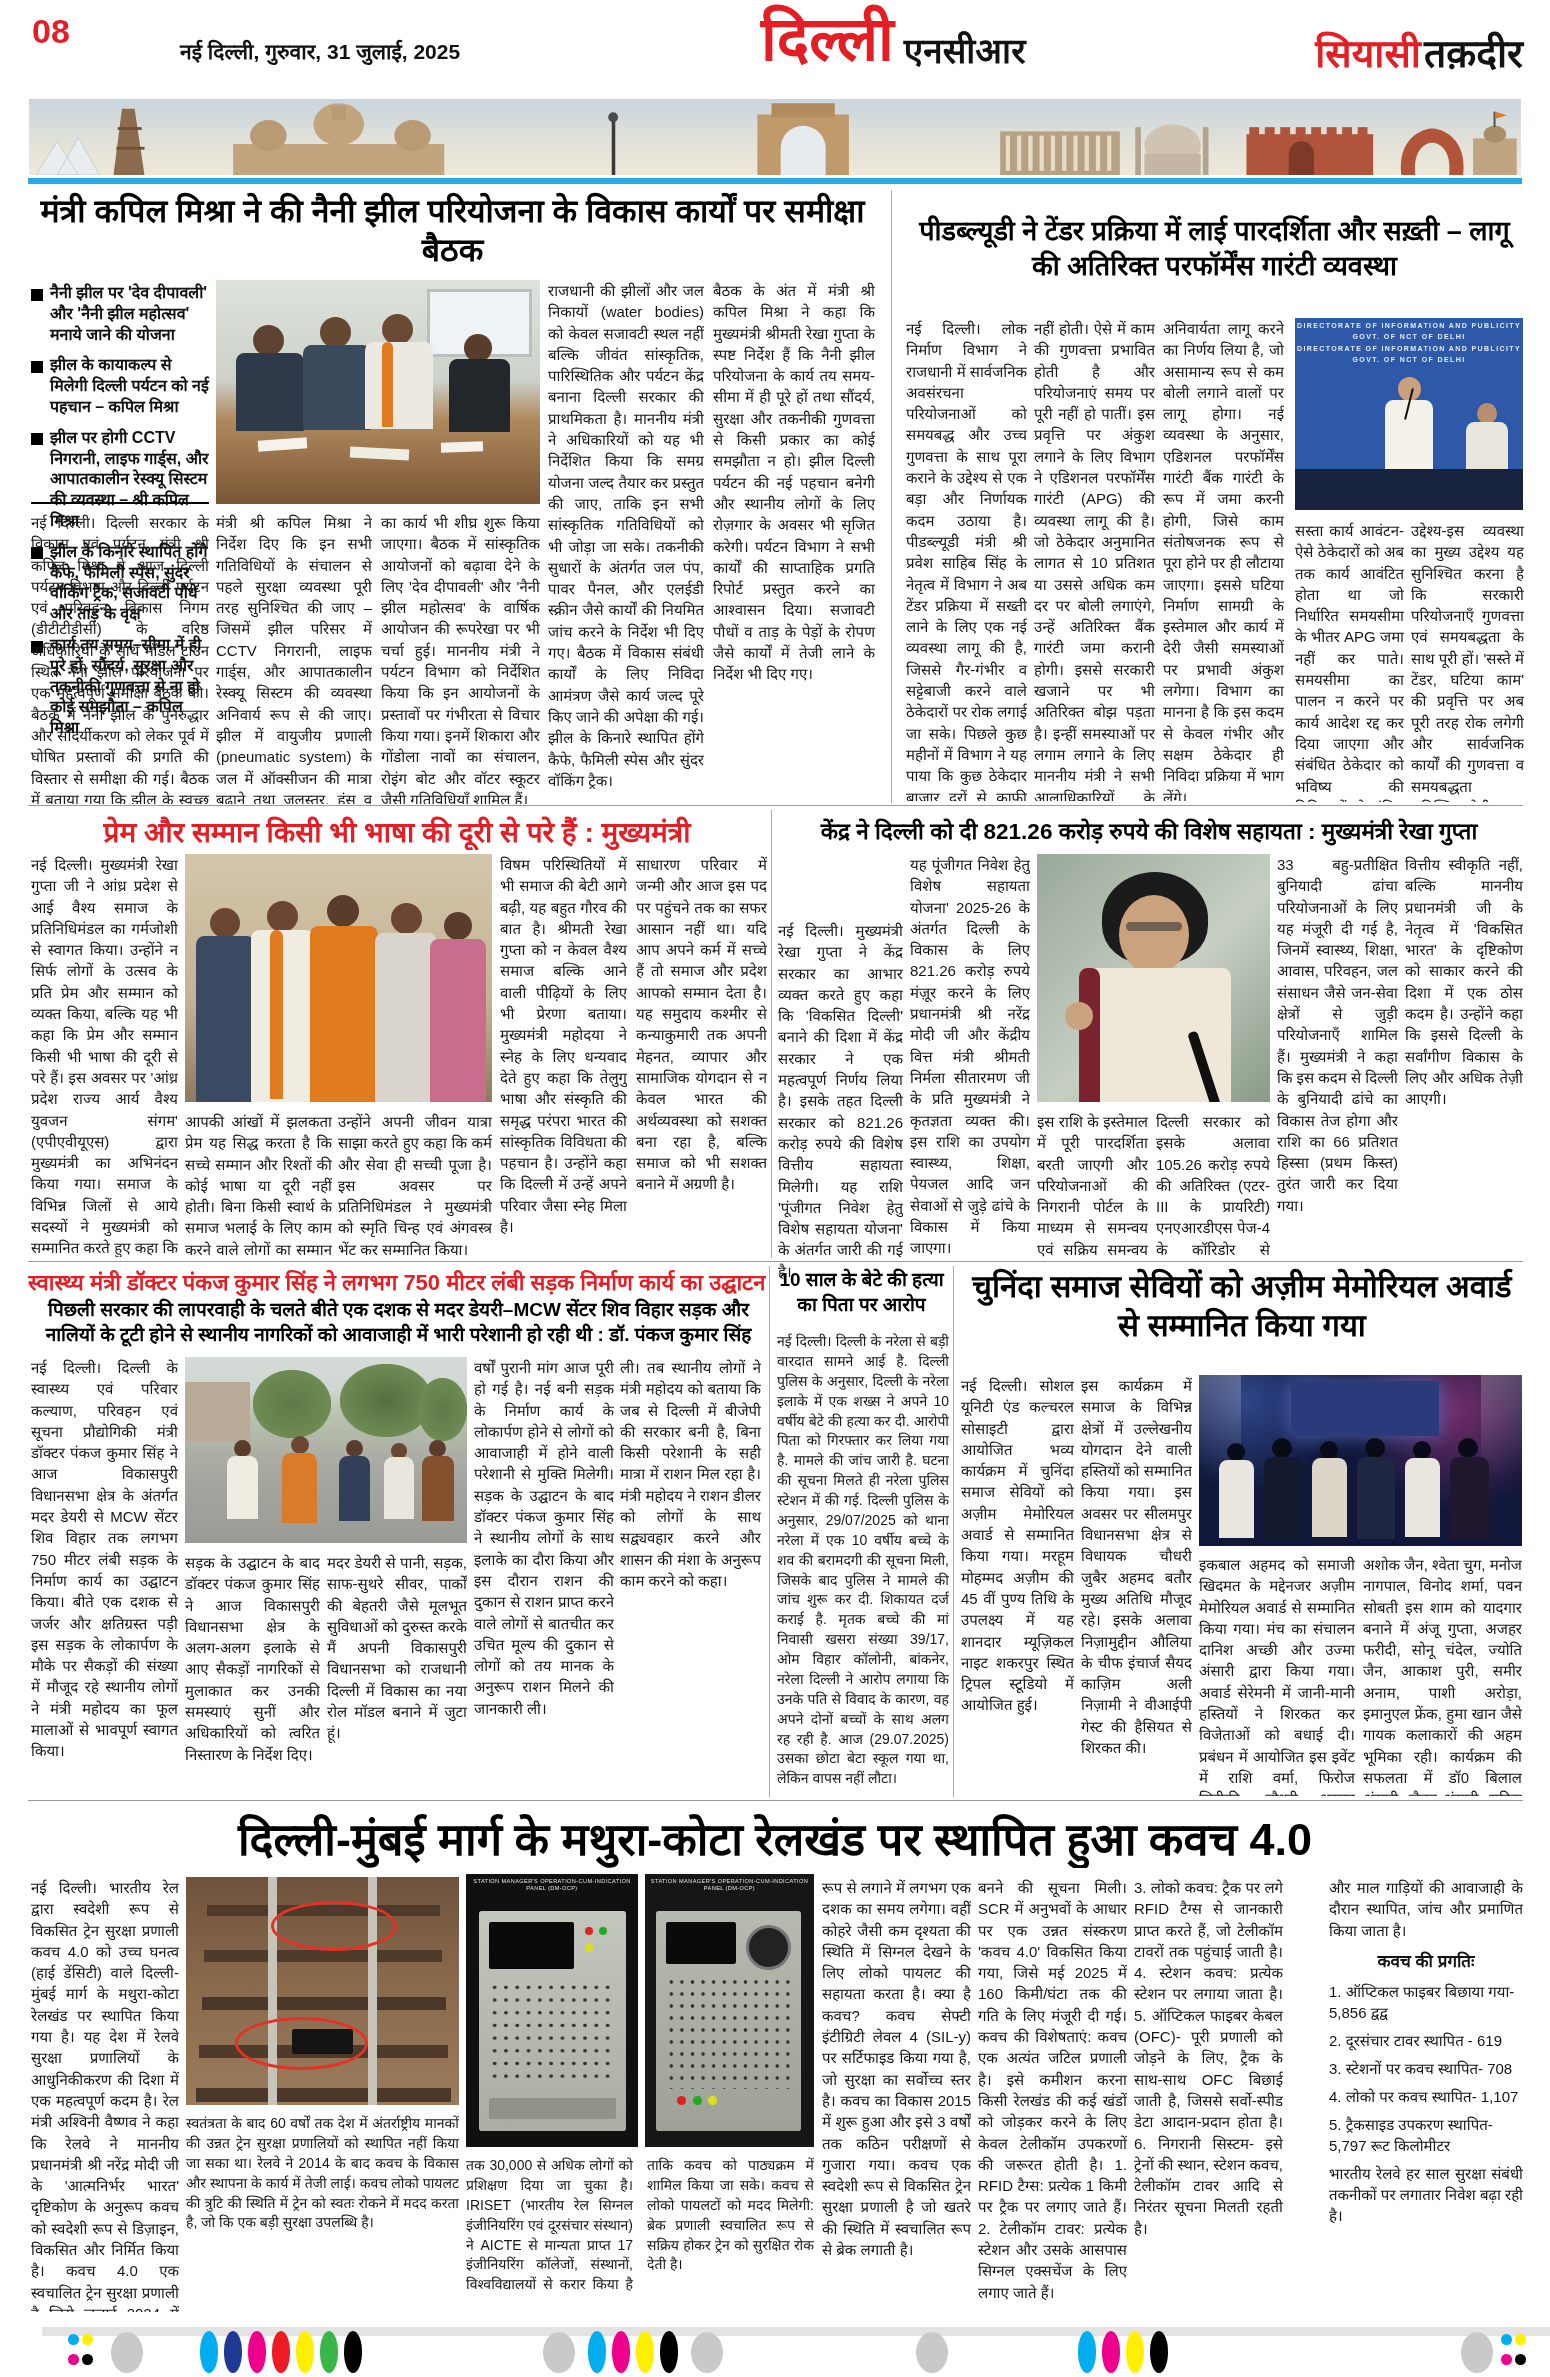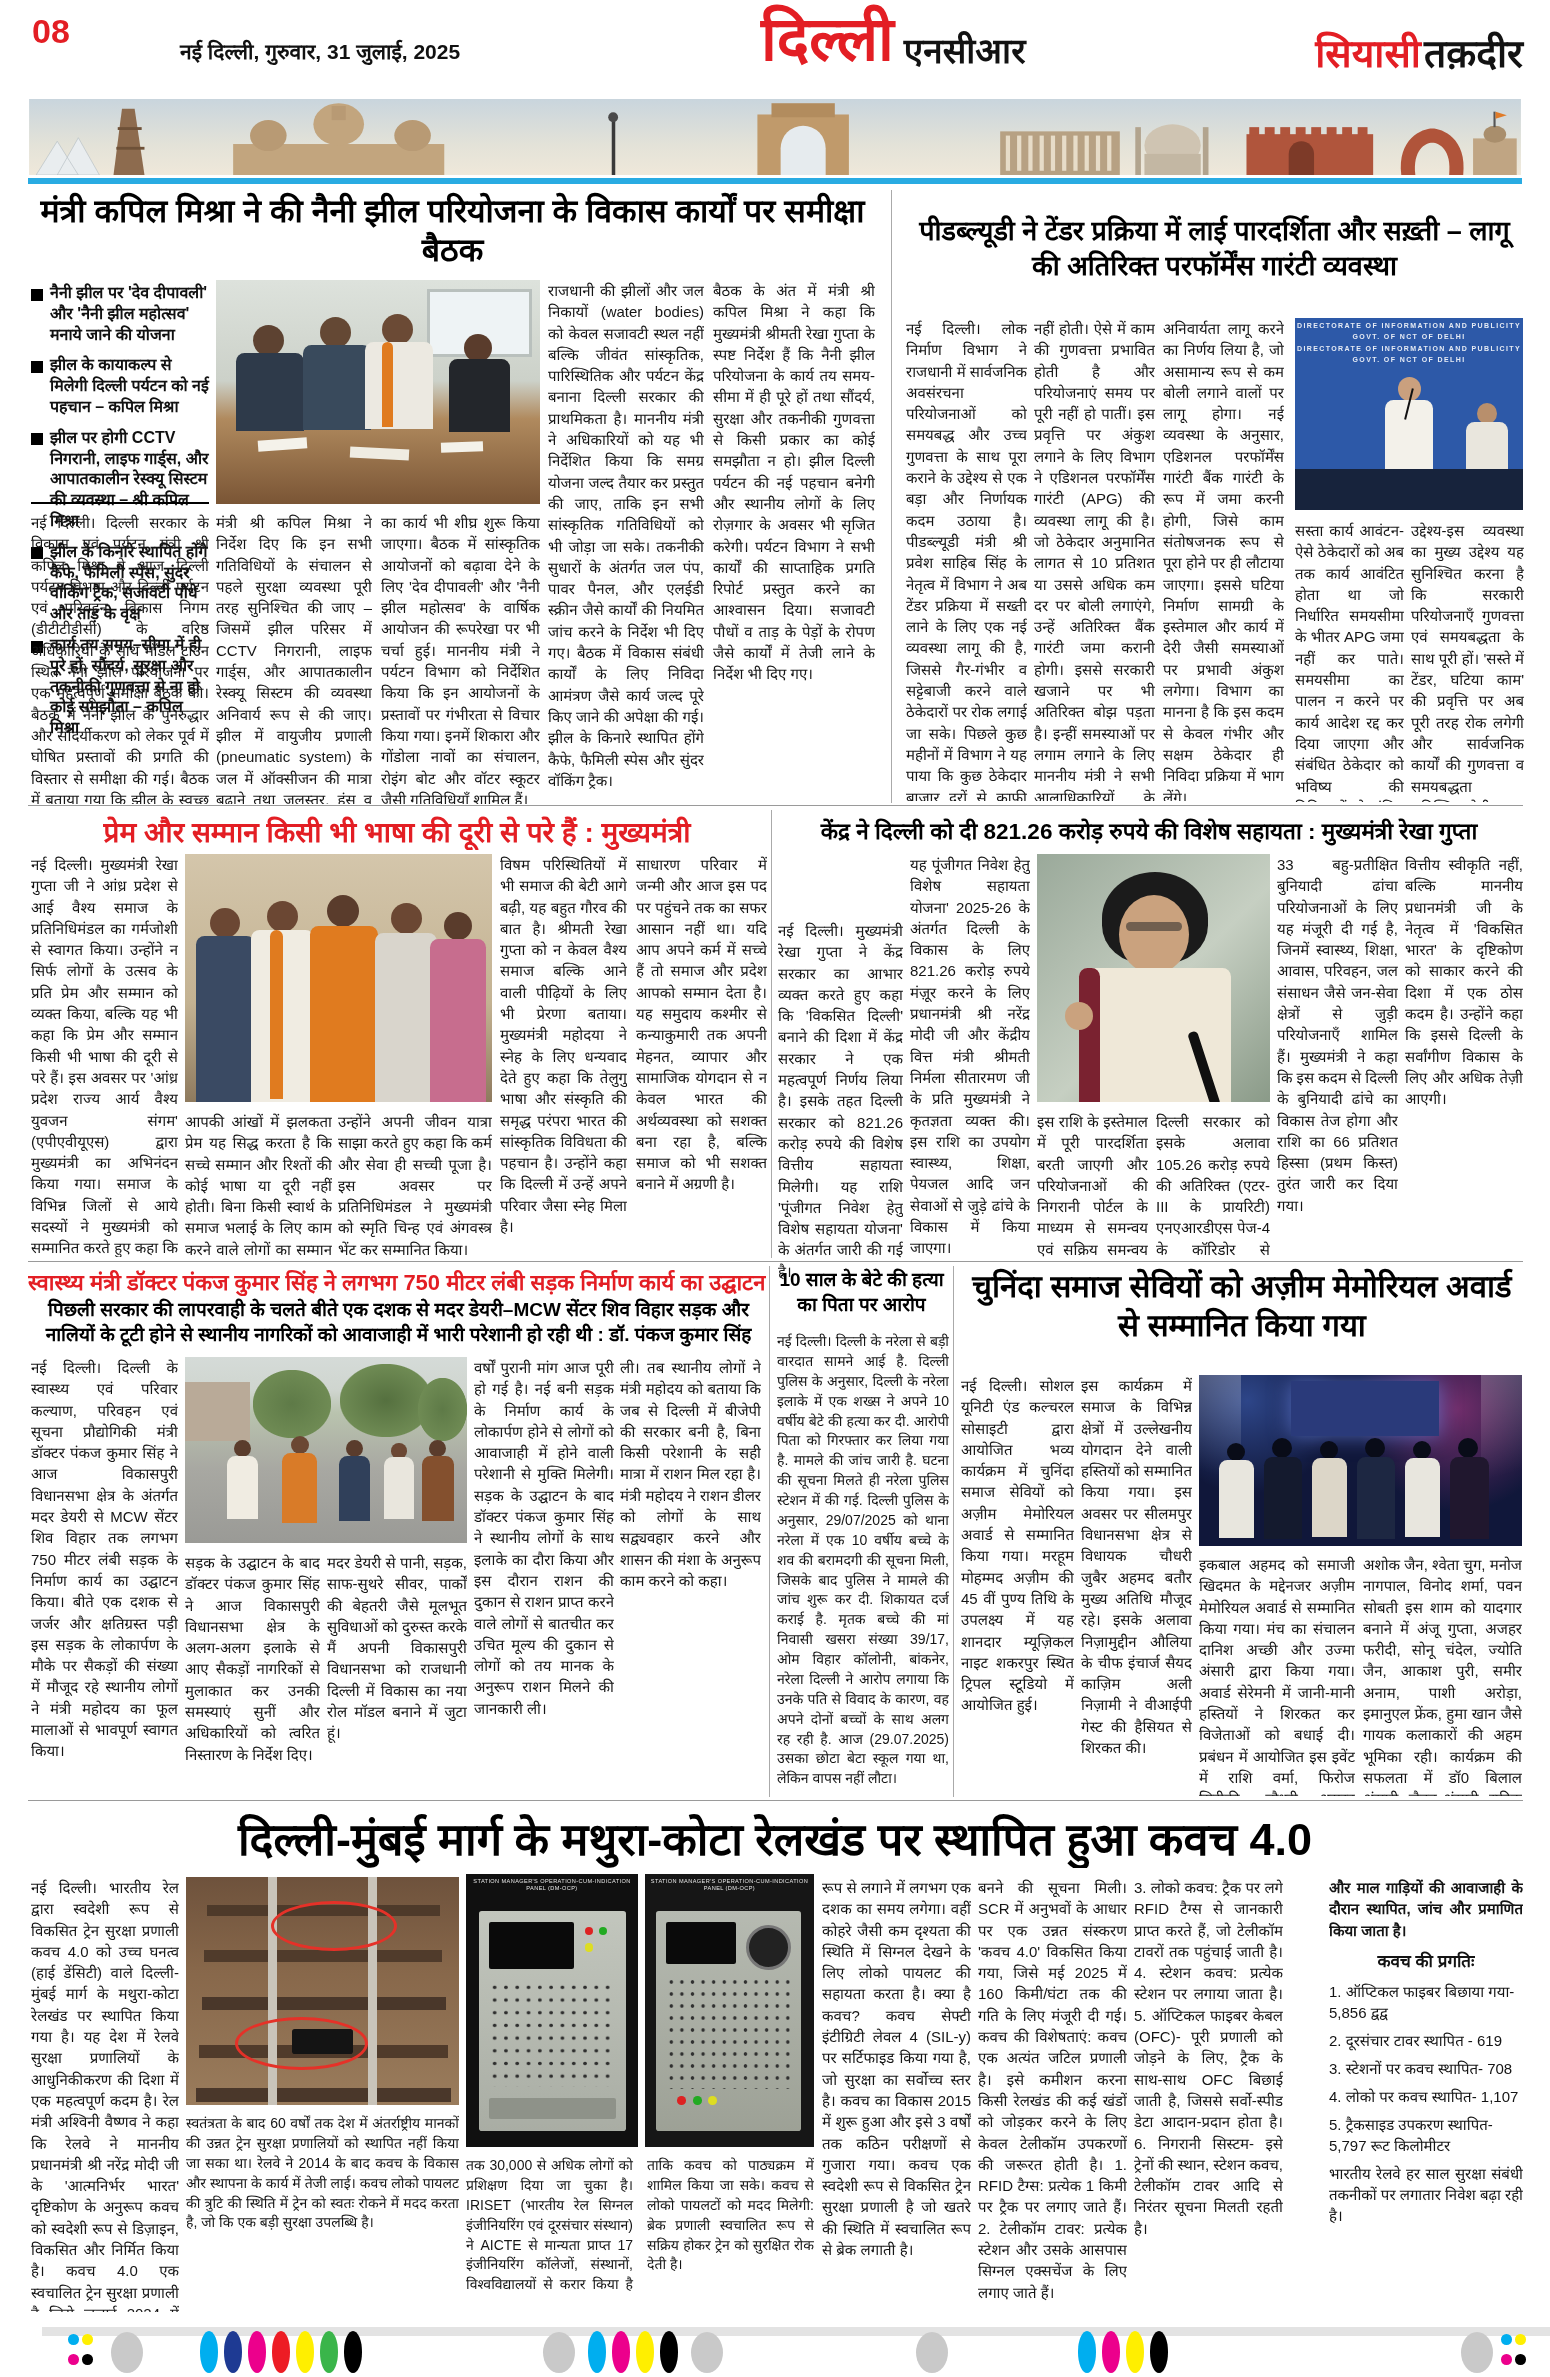--- a/index.html
+++ b/index.html
@@ -339,21 +339,21 @@
     </div>
   </div>
 
   <div class="col" style="left:466px;top:2156px;width:348px;height:156px;font-size:14px;column-count:2;column-gap:14px;">तक 30,000 से अधिक लोगों को प्रशिक्षण दिया जा चुका है। IRISET (भारतीय रेल सिग्नल इंजीनियरिंग एवं दूरसंचार संस्थान) ने AICTE से मान्यता प्राप्त 17 इंजीनियरिंग कॉलेजों, संस्थानों, विश्वविद्यालयों से करार किया है ताकि कवच को पाठ्यक्रम में शामिल किया जा सके। कवच से लोको पायलटों को मदद मिलेगी: ब्रेक प्रणाली स्वचालित रूप से सक्रिय होकर ट्रेन को सुरक्षित रोक देती है।</div>
 
   <div class="col" style="left:822px;top:1877px;width:149px;height:435px;">रूप से लगाने में लगभग एक दशक का समय लगेगा। वहीं कोहरे जैसी कम दृश्यता की स्थिति में सिग्नल देखने के लिए लोको पायलट की सहायता करता है। क्या है कवच? कवच सेफ्टी इंटीग्रिटी लेवल 4 (SIL-y) पर सर्टिफाइड किया गया है, जो सुरक्षा का सर्वोच्च स्तर है। कवच का विकास 2015 में शुरू हुआ और इसे 3 वर्षों तक कठिन परीक्षणों से गुजारा गया। कवच एक स्वदेशी रूप से विकसित ट्रेन सुरक्षा प्रणाली है जो खतरे की स्थिति में स्वचालित रूप से ब्रेक लगाती है।</div>
   <div class="col" style="left:978px;top:1877px;width:149px;height:435px;">बनने की सूचना मिली। SCR में अनुभवों के आधार पर एक उन्नत संस्करण 'कवच 4.0' विकसित किया गया, जिसे मई 2025 में 160 किमी/घंटा तक की गति के लिए मंजूरी दी गई। कवच की विशेषताएं: कवच एक अत्यंत जटिल प्रणाली है। इसे कमीशन करना किसी रेलखंड की कई खंडों को जोड़कर करने के लिए केवल टेलीकॉम उपकरणों की जरूरत होती है। 1. RFID टैग्स: प्रत्येक 1 किमी पर ट्रैक पर लगाए जाते हैं। 2. टेलीकॉम टावर: प्रत्येक स्टेशन और उसके आसपास सिग्नल एक्सचेंज के लिए लगाए जाते हैं।</div>
   <div class="col" style="left:1134px;top:1877px;width:149px;height:435px;">3. लोको कवच: ट्रैक पर लगे RFID टैग्स से जानकारी प्राप्त करते हैं, जो टेलीकॉम टावरों तक पहुंचाई जाती है। 4. स्टेशन कवच: प्रत्येक स्टेशन पर लगाया जाता है। 5. ऑप्टिकल फाइबर केबल (OFC)- पूरी प्रणाली को जोड़ने के लिए, ट्रैक के साथ-साथ OFC बिछाई जाती है, जिससे सर्वो-स्पीड डेटा आदान-प्रदान होता है। 6. निगरानी सिस्टम- इसे ट्रेनों की स्थान, स्टेशन कवच, टेलीकॉम टावर आदि से निरंतर सूचना मिलती रहती है।</div>
 
   <div class="abs" style="left:1329px;top:1877px;width:194px;height:435px;overflow:hidden;">
-    <div style="font-size:15px;line-height:1.42;text-align:justify;font-weight:bold;">और माल गाड़ियों की आवाजाही के दौरान स्थापित, जांच और प्रमाणित किया जाता है।</div>
+    <div style="font-size:15px;line-height:1.42;text-align:justify;">और माल गाड़ियों की आवाजाही के दौरान स्थापित, जांच और प्रमाणित किया जाता है।</div>
     <div style="font-size:17px;font-weight:bold;text-align:center;margin:8.5px 0;">कवच की प्रगतिः</div>
     <div class="prog-item">1. ऑप्टिकल फाइबर बिछाया गया- 5,856 द्वद्व</div>
     <div class="prog-item">2. दूरसंचार टावर स्थापित - 619</div>
     <div class="prog-item">3. स्टेशनों पर कवच स्थापित- 708</div>
     <div class="prog-item">4. लोको पर कवच स्थापित- 1,107</div>
     <div class="prog-item">5. ट्रैकसाइड उपकरण स्थापित- 5,797 रूट किलोमीटर</div>
     <div style="font-size:15px;line-height:1.42;text-align:justify;margin-top:4.2px;">भारतीय रेलवे हर साल सुरक्षा संबंधी तकनीकों पर लगातार निवेश बढ़ा रही है।</div>
   </div>
 
   <div class="abs" style="left:42px;top:2327px;width:1508px;height:8.5px;background:#e3e3e3;"></div>

